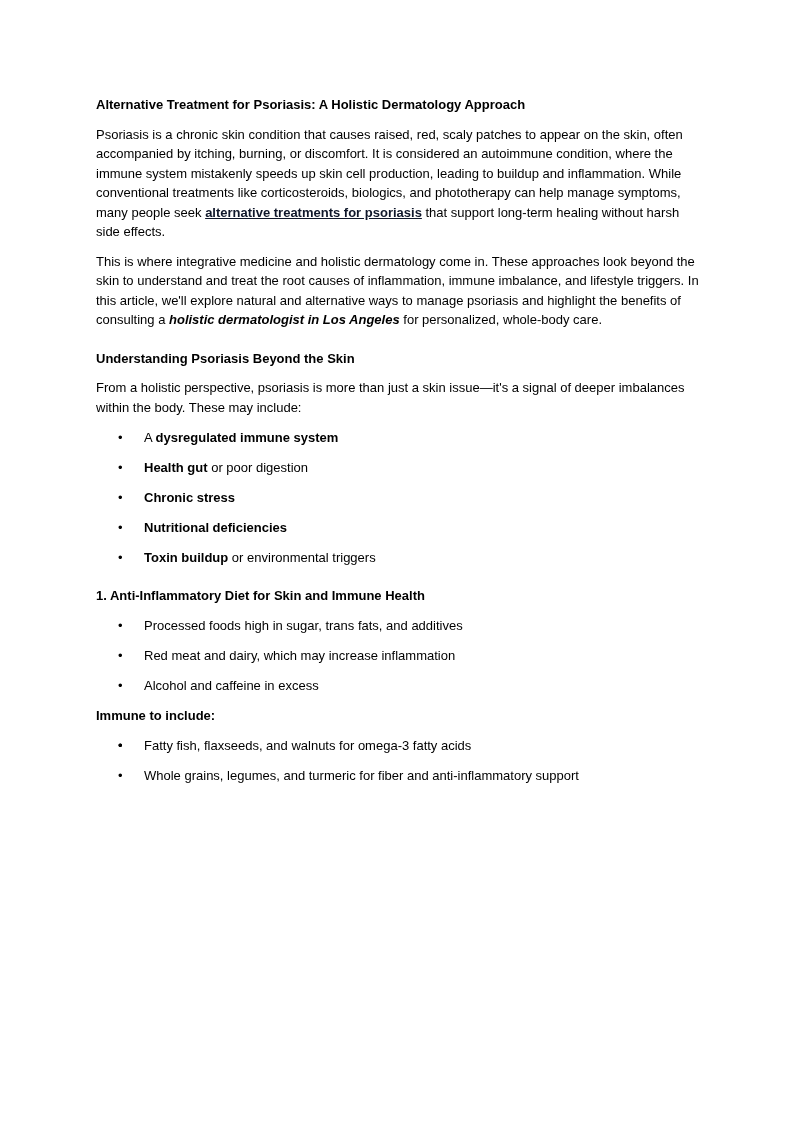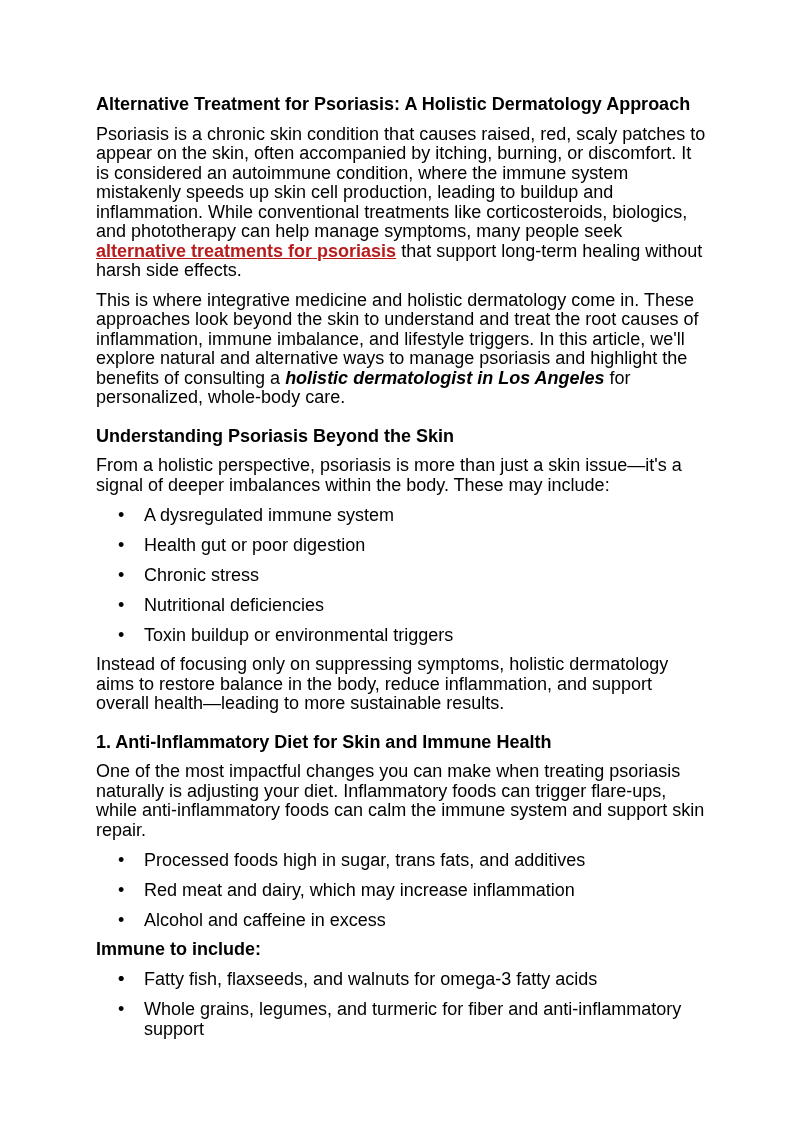--- a/index.html
+++ b/index.html
@@ -3,31 +3,31 @@
 <meta charset="utf-8">
 <style>
   html, body { margin: 0; padding: 0; background: #ffffff; }
   body {
     width: 794px; height: 1123px; position: relative; overflow: hidden;
     font-family: "Liberation Sans", sans-serif;
     color: #000000;
   }
   .page {
     position: absolute; left: 96px; top: 95px; width: 610px;
-    font-size: 18px; line-height: 19.5px;
+    font-size: 13px; line-height: 19.5px;
   }
   p { margin: 0; }
   .h { font-weight: bold; }
   .gap10 { margin-top: 10px; }
   .gap30 { margin-top: 19px; }
-  .link { color: #b91c1c; font-weight: bold; text-decoration: underline; cursor: pointer; }
+  .link { color: #0f172a; font-weight: bold; text-decoration: underline; cursor: pointer; }
   ul { list-style: none; margin: 0; padding: 0; }
   li { position: relative; padding-left: 48px; margin-top: 10.5px; }
   li .bullet { position: absolute; left: 22px; top: 0; }
-  b { font-weight: normal; margin-top: 36px; }
+  b { font-weight: bold; margin-top: 36px; }
   i { font-style: italic; font-weight: bold; }
 </style>
 </head>
 <body>
 
 <div class="page">
   <p class="h">Alternative Treatment for Psoriasis: A Holistic Dermatology Approach</p>
 
   <p class="gap10"><span>Psoriasis is a chronic skin condition that causes raised, red, scaly patches to appear on the skin, often accompanied by itching, burning, or discomfort. It is considered an autoimmune condition, where the immune system mistakenly speeds up skin cell production, leading to buildup and inflammation. While conventional treatments like corticosteroids, biologics, and phototherapy can help manage symptoms, many people seek </span><a class="link">alternative treatments for psoriasis</a><span> that support long-term healing without harsh side effects.</span></p>
 
@@ -35,24 +35,22 @@
 
   <p class="h gap30">Understanding Psoriasis Beyond the Skin</p>
   <p class="gap10">From a holistic perspective, psoriasis is more than just a skin issue—it's a signal of deeper imbalances within the body. These may include:</p>
   <ul>
     <li><span class="bullet">•</span><span>A </span><b>dysregulated immune system</b><span></span></li>
     <li><span class="bullet">•</span><span></span><b>Health gut</b><span> or poor digestion</span></li>
     <li><span class="bullet">•</span><span></span><b>Chronic stress</b><span></span></li>
     <li><span class="bullet">•</span><span></span><b>Nutritional deficiencies</b><span></span></li>
     <li><span class="bullet">•</span><span></span><b>Toxin buildup</b><span> or environmental triggers</span></li>
   </ul>
-  <p class="gap10">Instead of focusing only on suppressing symptoms, holistic dermatology aims to restore balance in the body, reduce inflammation, and support overall health—leading to more sustainable results.</p>
 
   <p class="h gap30">1. Anti-Inflammatory Diet for Skin and Immune Health</p>
-  <p class="gap10">One of the most impactful changes you can make when treating psoriasis naturally is adjusting your diet. Inflammatory foods can trigger flare-ups, while anti-inflammatory foods can calm the immune system and support skin repair.</p>
   <ul>
     <li><span class="bullet">•</span><span>Processed foods high in sugar, trans fats, and additives</span></li>
     <li><span class="bullet">•</span><span>Red meat and dairy, which may increase inflammation</span></li>
     <li><span class="bullet">•</span><span>Alcohol and caffeine in excess</span></li>
   </ul>
   <p class="h gap10">Immune to include:</p>
   <ul>
     <li><span class="bullet">•</span></li>
     <li><span class="bullet">•</span><span>Fatty fish, flaxseeds, and walnuts for omega-3 fatty acids</span></li>
     <li><span class="bullet">•</span><span>Whole grains, legumes, and turmeric for fiber and anti-inflammatory support</span></li>

